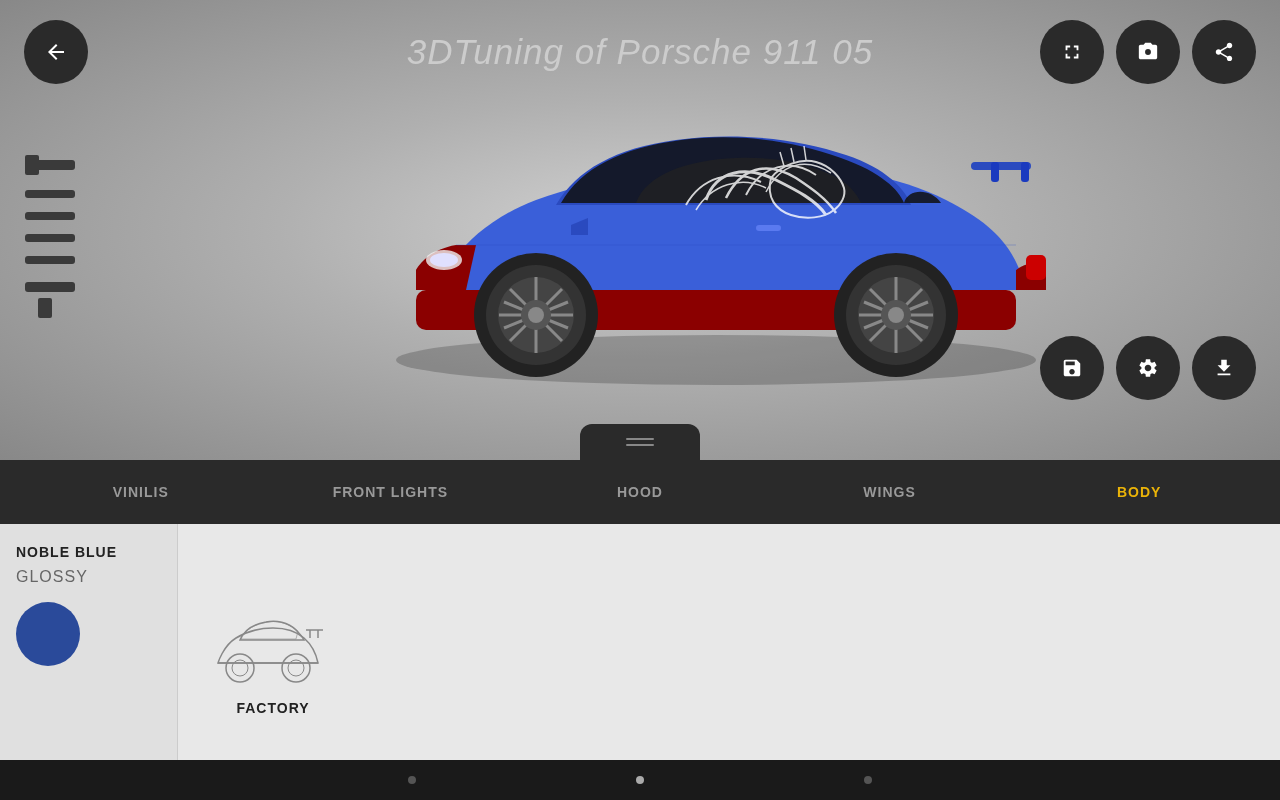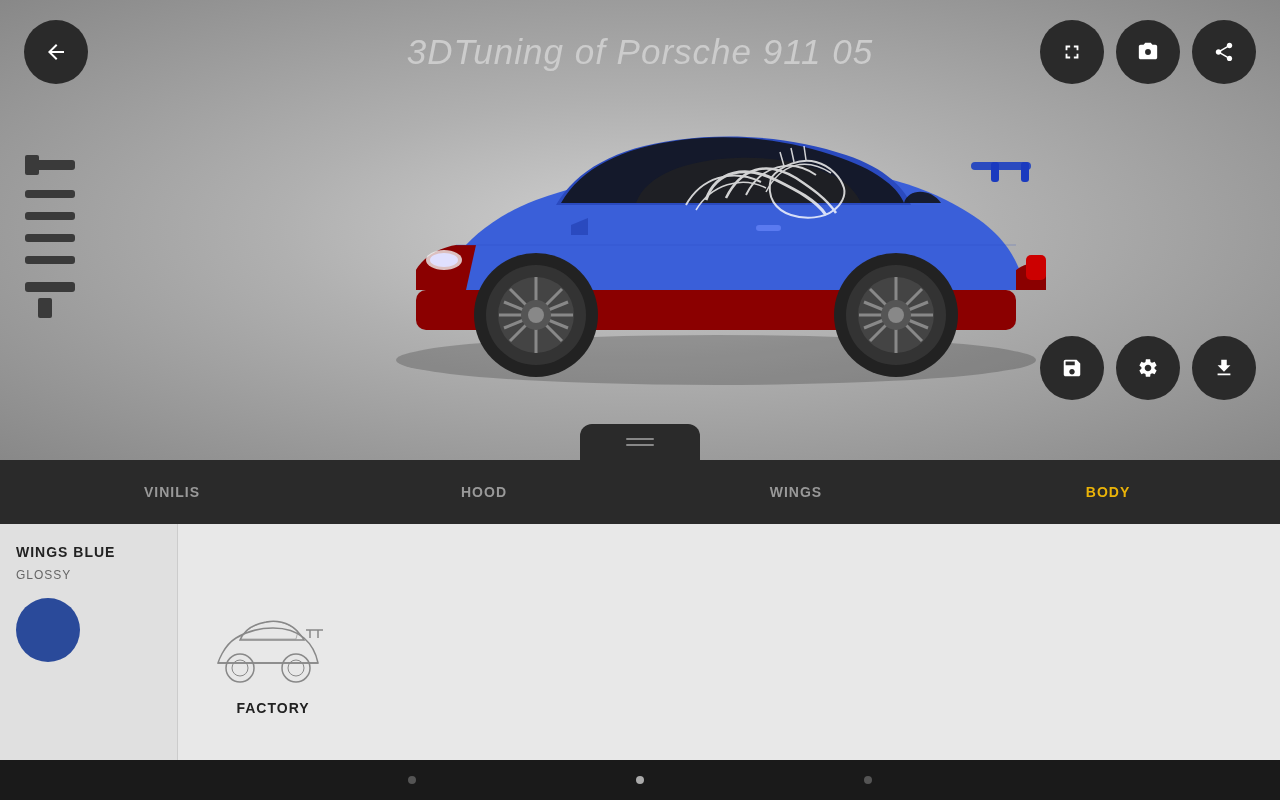--- a/index.html
+++ b/index.html
@@ -180,21 +180,21 @@
     }
 
     #color-name {
       font-size: 14px;
       font-weight: bold;
       color: #222;
       letter-spacing: 1px;
     }
 
     #color-type {
-      font-size: 12px;
+      font-size: 16px;
       color: #666;
       letter-spacing: 1px;
     }
 
     #color-swatch {
       width: 64px;
       height: 64px;
       border-radius: 50%;
       background: #2a4a9a;
       margin-top: 8px;
@@ -409,29 +409,30 @@
   <div id="tab-handle">
     <div class="handle-lines">
       <div class="handle-line"></div>
       <div class="handle-line"></div>
     </div>
   </div>
 </div>
 
 <div id="nav-tabs">
   <button class="nav-tab">VINILIS</button>
+  <button class="nav-tab">FRONT LIGHTS</button>
   <button class="nav-tab">HOOD</button>
   <button class="nav-tab">WINGS</button>
   <button class="nav-tab active">BODY</button>
 </div>
 
 <div id="bottom-content">
 
   <div id="color-panel">
-    <span id="color-name">WINGS BLUE</span>
+    <span id="color-name">NOBLE BLUE</span>
     <span id="color-type">GLOSSY</span>
     <div id="color-swatch" style="background: rgb(42, 74, 154);"></div>
   </div>
 
   <div id="options-area">
     <div class="option-item">
 
       <svg class="car-outline" viewBox="0 0 130 80">
 
         <path d="M10 55 C10 55 15 38 28 30 C38 24 52 20 65 20 C78 20 88 23 96 30 C104 37 108 45 110 55 Z" stroke="#888" stroke-width="1.5" fill="none"></path>

